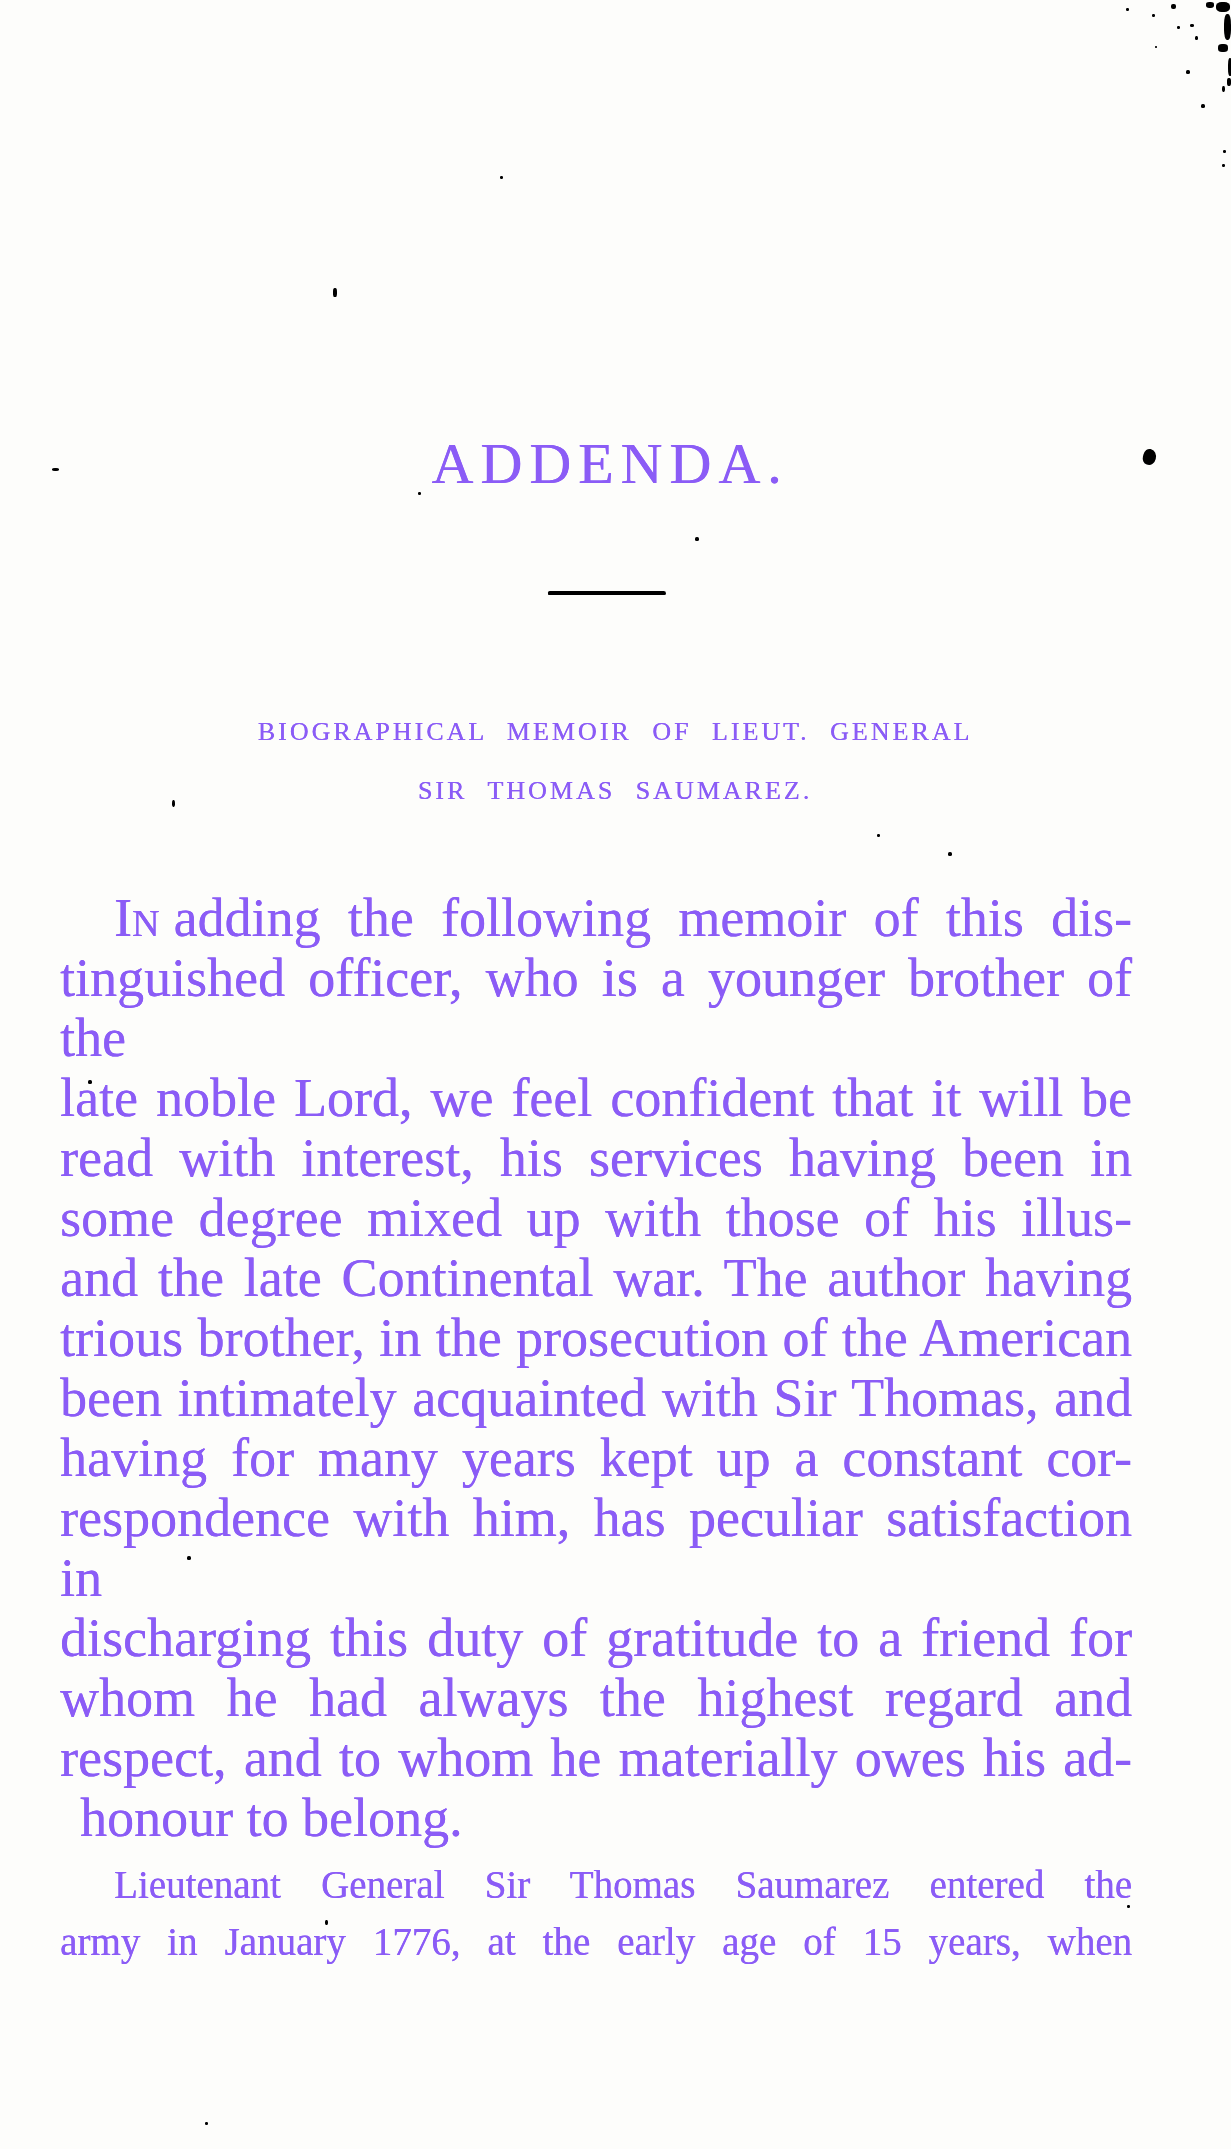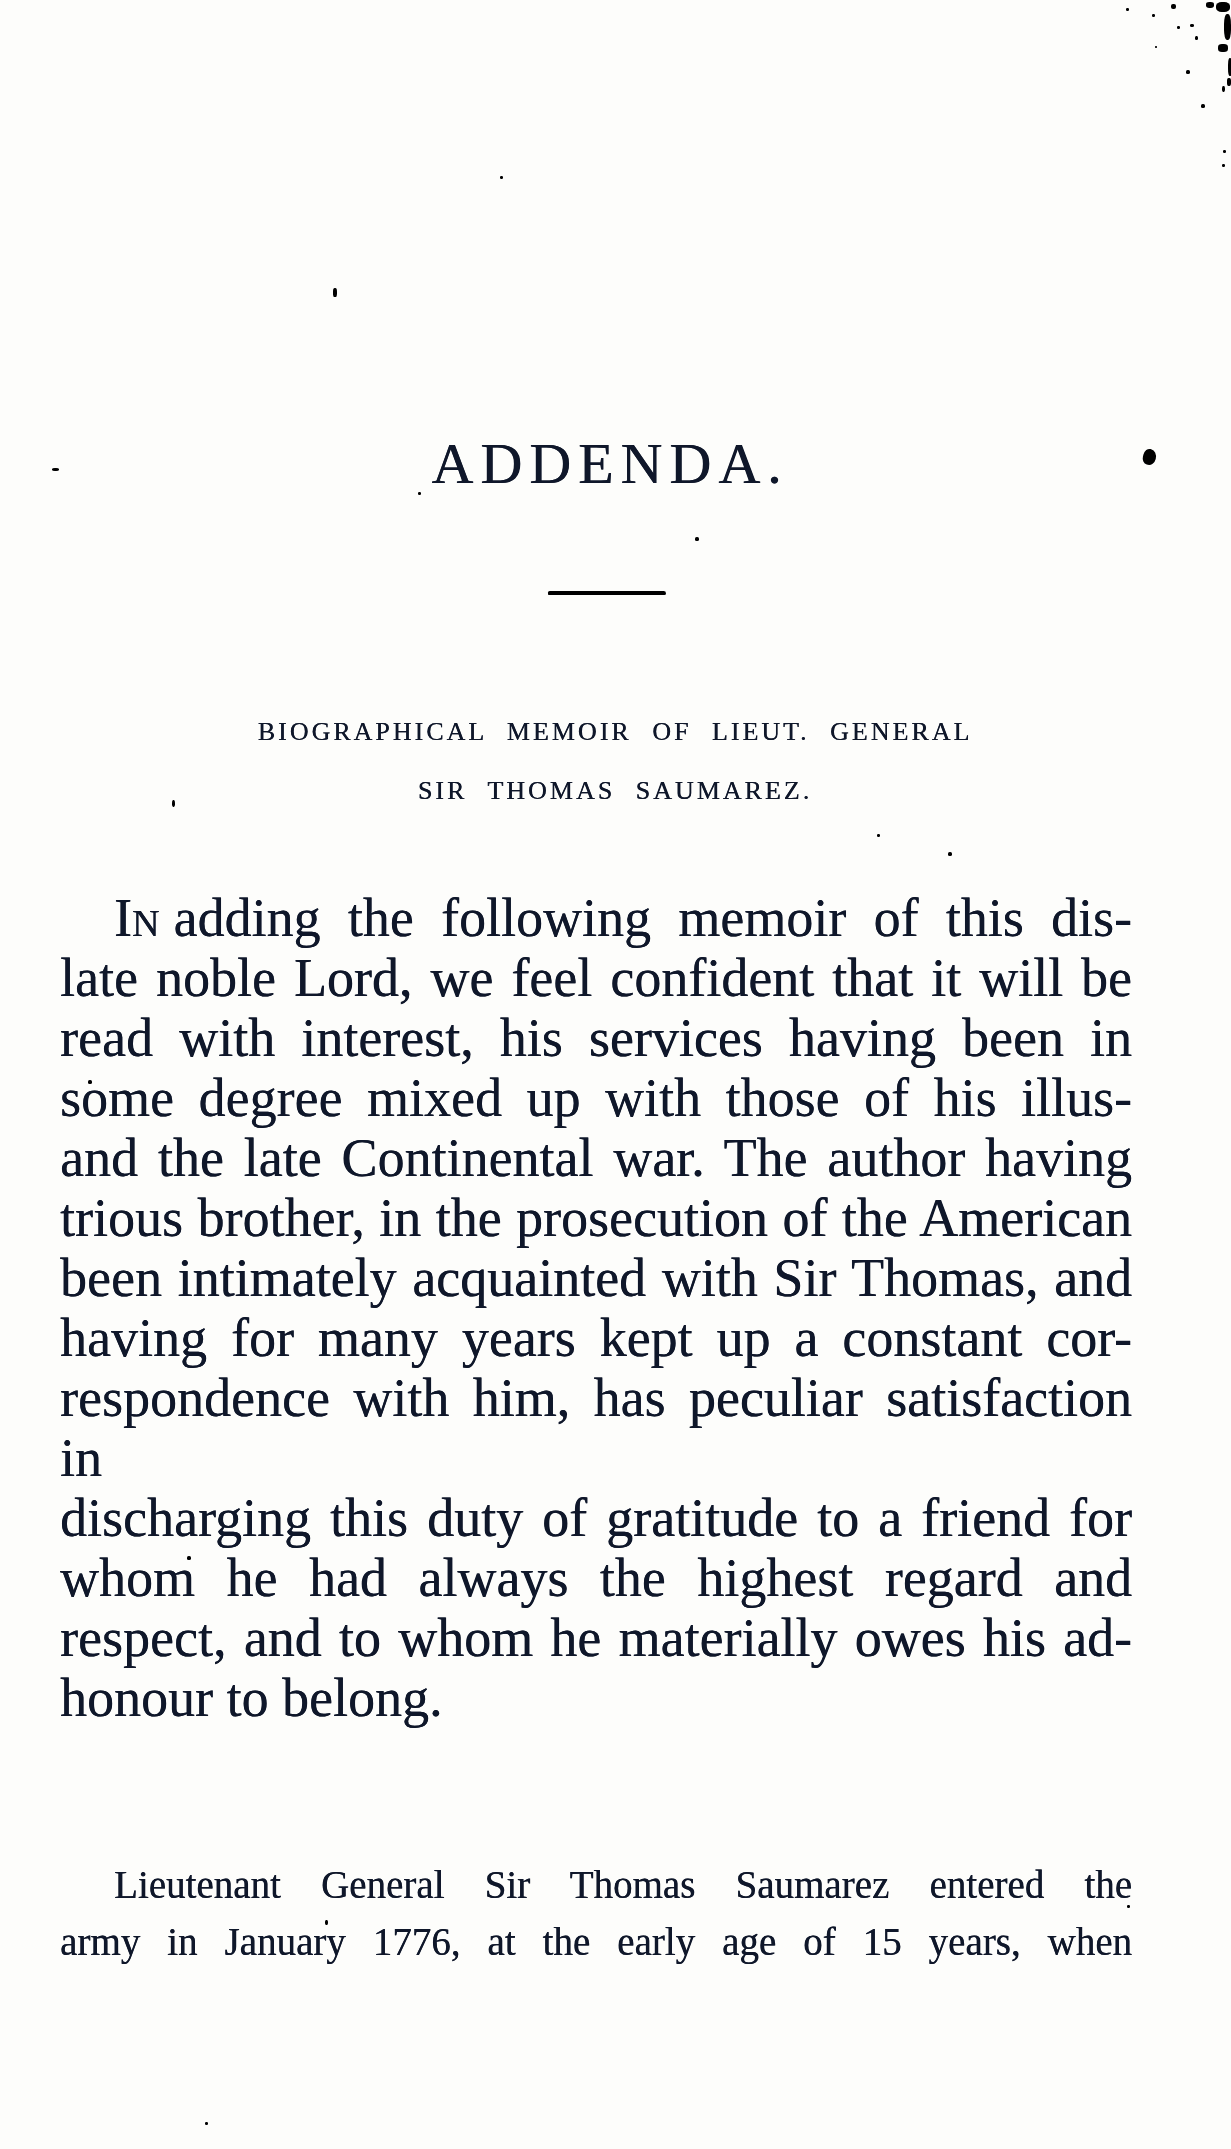--- a/index.html
+++ b/index.html
@@ -36,43 +36,44 @@
     line-height:59px;
     text-shadow:0.3px 0 0 currentColor;
   }
   .para {
     position:absolute; left:60px; width:1072px;
     text-shadow:0.35px 0 0 currentColor;
   }
   .para1 { top:888px; font-size:54px; line-height:60px; }
   .para2 { top:1856px; font-size:39px; line-height:57px; }
   .line { text-align:justify; text-align-last:justify; }
-  .line.end { text-align-last:left; }
+  .line.end { text-align-last:left;margin-left:20px; }
   .line.indent { padding-left:54px; }
   .sc { font-variant:small-caps; margin-right:0.26em; }
   .speck { position:absolute; background:#000; border-radius:40%; }
 </style>
 </head>
 <body>
 
-<div class="page" style="background: rgb(253, 253, 251); color: #0f172a;">
+<div class="page" style="background: rgb(253, 253, 251); color: #8b5cf6;">
 
   <div class="heading">ADDENDA.</div>
 
   <div class="ink-dot"></div>
 
   <div class="rule"></div>
 
   <div class="subtitle">
     <div>BIOGRAPHICAL MEMOIR OF LIEUT. GENERAL</div>
     <div>SIR THOMAS SAUMAREZ.</div>
   </div>
 
   <div class="para para1">
     <div class="line indent"><span class="sc">In</span><span>adding the following memoir of this dis-</span></div>
+    <div class="line">tinguished officer, who is a younger brother of the</div>
     <div class="line">late noble Lord, we feel confident that it will be</div>
     <div class="line">read with interest, his services having been in</div>
     <div class="line">some degree mixed up with those of his illus-</div>
     <div class="line">and the late Continental war.  The author having</div>
     <div class="line">trious brother, in the prosecution of the American</div>
     <div class="line">been intimately acquainted with Sir Thomas, and</div>
     <div class="line">having for many years kept up a constant cor-</div>
     <div class="line">respondence with him, has peculiar satisfaction in</div>
     <div class="line">discharging this duty of gratitude to a friend for</div>
     <div class="line">whom he had always the highest regard and</div>

